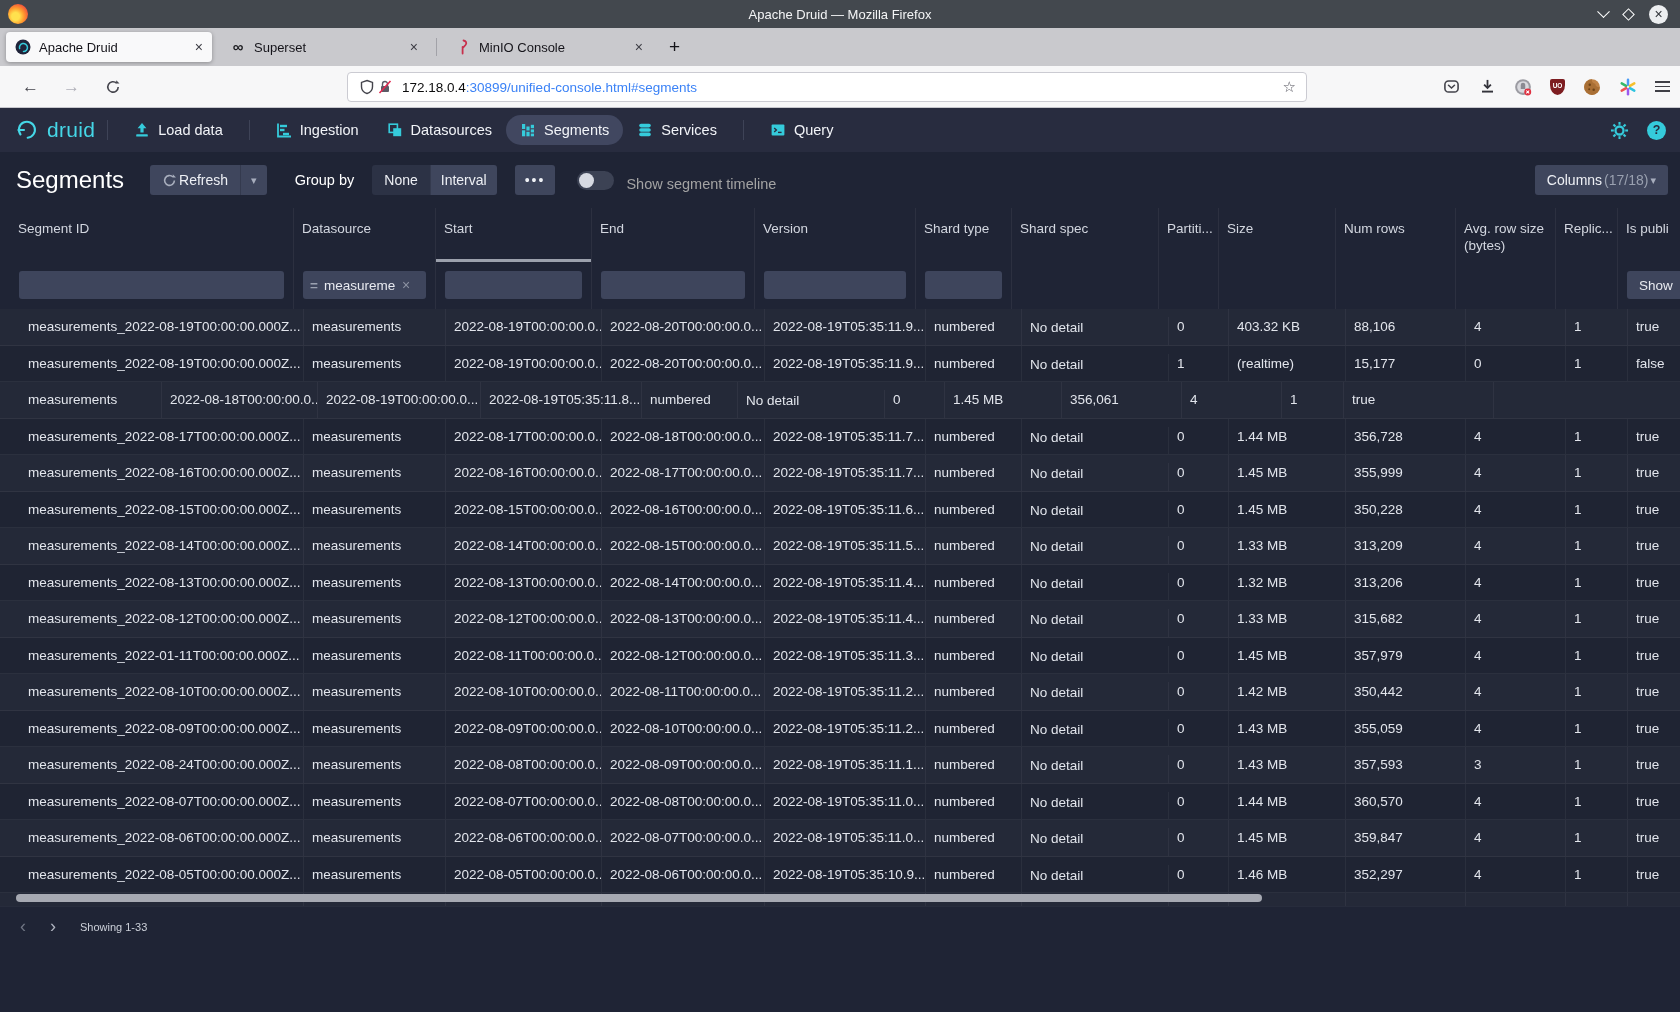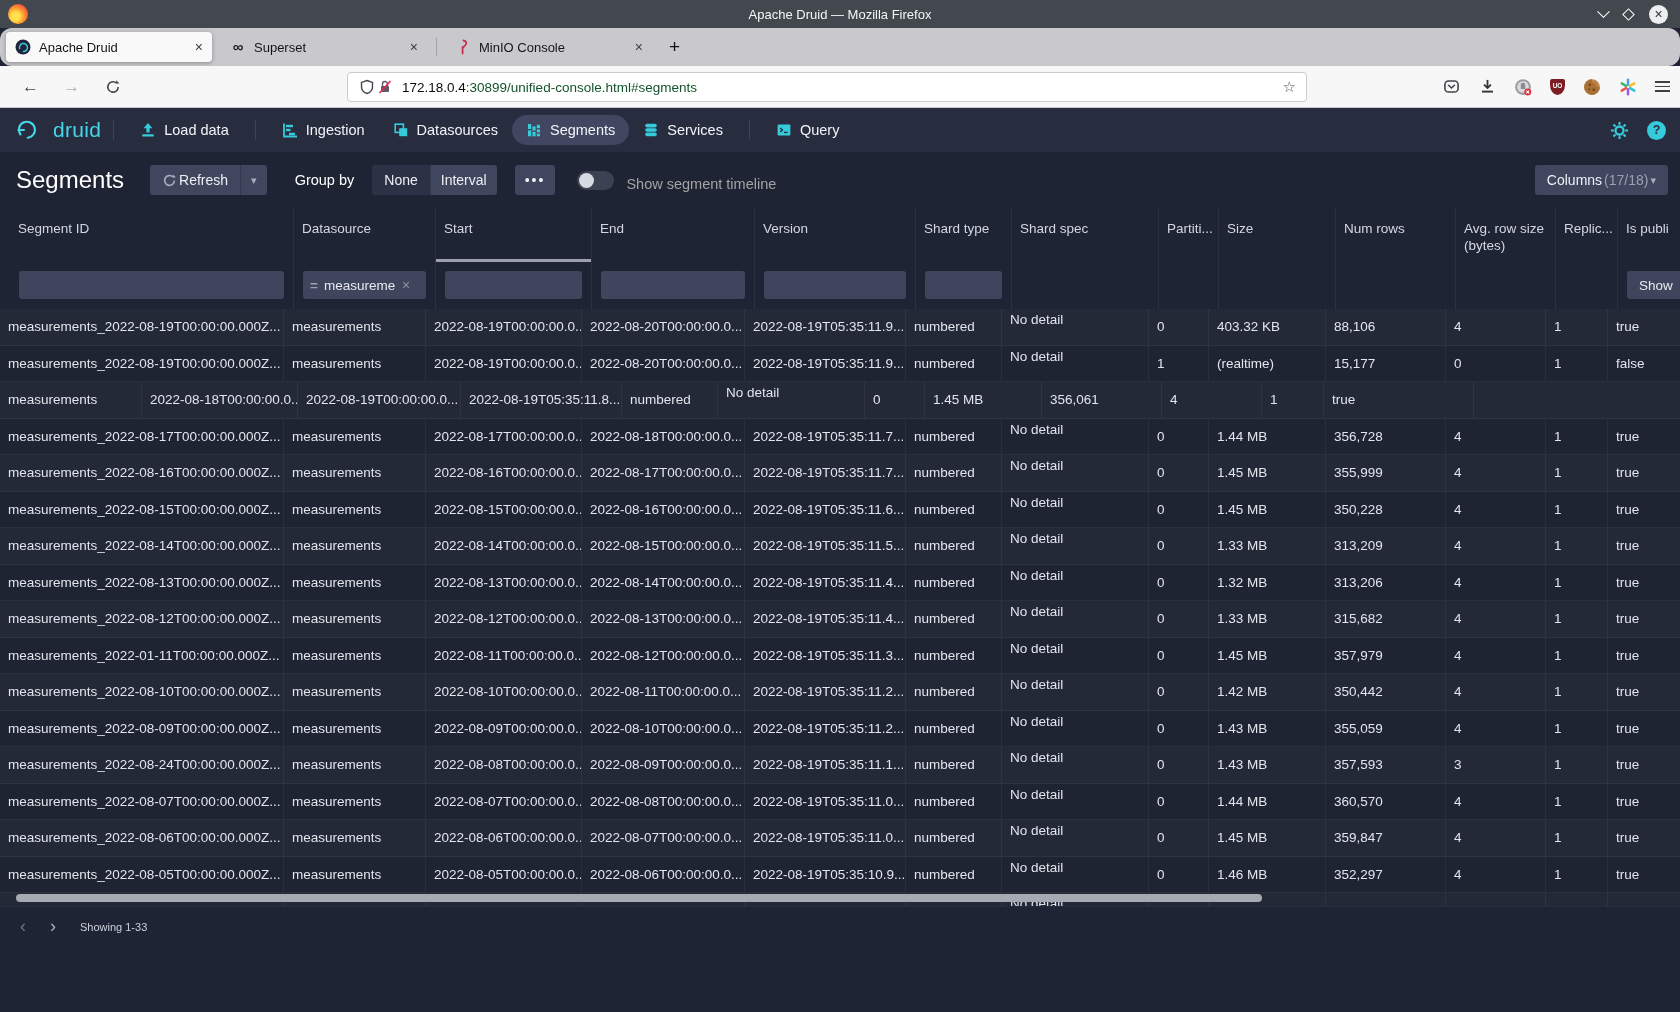--- a/index.html
+++ b/index.html
@@ -13,52 +13,52 @@
   .ff-logo { width:20px; height:20px; border-radius:50%; margin-left:8px; z-index:1;
     background: radial-gradient(circle at 38% 62%, #ffe14d 0 22%, #ff9a2e 48%, #f35b3a 72%, #b5121b 100%); }
   .tb-title { position:absolute; left:0; right:0; text-align:center; color:#f4f5f6; font-size:13px; }
   .win-controls { margin-left:auto; display:flex; gap:16px; margin-right:12px; z-index:1; align-items:center; }
   .wc-min { width:9px; height:9px; border-right:1.6px solid #fff; border-bottom:1.6px solid #fff;
     transform:rotate(45deg) translate(-2px,-2px); }
   .wc-max { width:9px; height:9px; border:1.6px solid #fff; transform:rotate(45deg); }
   .wc-close { width:19px; height:19px; border-radius:50%; background:#eceef0; color:#2f3338;
     display:flex; align-items:center; justify-content:center; font-size:14px; line-height:1; }
 
-  .tabstrip { height:38px; background:#c9c9cd; display:flex; align-items:center; padding-left:6px;border-radius:12px; }
+  .tabstrip { height:38px; background:#c9c9cd; display:flex; align-items:center; padding-left:6px; }
   .tab { height:30px; width:206px; display:flex; align-items:center; padding:0 9px; border-radius:4px;
     color:#15141a; font-size:13px; margin-right:9px; }
   .tab.active { background:#f9f9fa; box-shadow:0 1px 4px rgba(0,0,0,.3); }
   .favicon { width:16px; height:16px; margin-right:8px; flex:none; position:relative; }
   .tab-label { flex:1; white-space:nowrap; overflow:hidden; }
   .tab-close { color:#3c3c44; font-size:14px; margin-left:6px; }
   .tab-sep { width:1px; height:18px; background:#a2a2a8; margin-right:9px; }
   .new-tab { color:#15141a; font-size:19px; margin-left:8px; }
   .fav-superset { font-size:15px; font-weight:bold; color:#1b1b1f; line-height:16px; text-align:center; }
 
   .toolbar { height:42px; background:#f7f7f8; border-bottom:1px solid #c7c7cd; position:relative;
     display:flex; align-items:center; }
   .nav-btns { display:flex; gap:24px; margin-left:22px; align-items:center; }
   .tb-back { color:#44444c; font-size:17px; }
   .tb-fwd { color:#b0b0b8; font-size:17px; }
   .urlbar { position:absolute; left:347px; top:6px; width:960px; height:30px; background:#fff;
     border:1px solid #cbcbd2; border-radius:4px; display:flex; align-items:center; padding:0 10px; }
   .url-text { font-size:13.5px; color:#0c0c0d; margin-left:8px; white-space:nowrap; }
-  .url-rest { color:#14532d; }
+  .url-rest { color:#3b82f6; }
   .url-star { margin-left:auto; color:#55555f; font-size:15px; }
   .toolbar-icons { position:absolute; right:10px; top:0; height:100%; display:flex; align-items:center; gap:18px; }
   .ticon { width:18px; height:18px; display:flex; align-items:center; justify-content:center; }
   .ublock { width:15px; height:16px; background:#7d1d21; border-radius:2px 2px 50% 50%/2px 2px 62% 62%;
     color:#fff; font-size:6.5px; font-weight:bold; display:flex; justify-content:center; padding-top:3px; }
   .hamburger { display:flex; flex-direction:column; gap:3px; }
   .hamburger span { display:block; width:15px; height:1.8px; background:#3f3f46; }
 
   
   .druid-nav { height:44px; background:#282c3f; display:flex; align-items:center; padding:0 14px;
     box-shadow:0 1px 0 rgba(0,0,0,.35); }
-  .brand { display:flex; align-items:center; gap:13px; }
+  .brand { display:flex; align-items:center; gap:7px; }
   .brand-name { color:#45d7e7; font-size:21px; letter-spacing:.3px; }
   .nav-divider { width:1px; height:20px; background:#3e4357; margin:0 12px; }
   .nav-item { display:flex; align-items:center; gap:8px; color:#f2f4f8; font-size:14.5px;
     padding:7px 14px; border-radius:17px; white-space:nowrap; }
   .nav-item.active { background:#414760; }
   .nav-right { margin-left:auto; display:flex; gap:18px; align-items:center; }
   .help-circle { width:19px; height:19px; border-radius:50%; background:#35cbdb; color:#252a3c;
     font-weight:bold; font-size:12.5px; display:flex; align-items:center; justify-content:center; }
 
   .view-header { height:56px; display:flex; align-items:center; padding:0 16px; position:relative; background:#1f2435; }
@@ -92,26 +92,26 @@
   .filter-input { width:100%; height:28px; background:#3e455c; border:none; border-radius:3px; color:#e8eaf0;
     font-size:13.5px; padding:0 8px; font-family:"Liberation Sans", sans-serif; }
   .chip { height:28px; background:#3e455c; border-radius:3px; display:flex; align-items:center;
     padding:0 7px; gap:6px; font-size:13.5px; }
   .chip-eq { color:#9ba1b0; font-weight:bold; }
   .chip-text { max-width:72px; overflow:hidden; white-space:nowrap; color:#e8eaf0; }
   .chip-x { color:#8d93a3; font-size:14px; }
   .show-btn { height:28px; width:132px; background:#3e455c; border:none; border-radius:3px; color:#e8eaf0;
     font-size:13.5px; display:flex; align-items:center; padding:0 12px; font-family:"Liberation Sans", sans-serif; }
 
-  .tr { display:flex; padding-left:0; height:36.5px; border-bottom:1px solid rgba(255,255,255,.055); }
+  .tr { display:flex; padding-left:20px; height:36.5px; border-bottom:1px solid rgba(255,255,255,.055); }
   .tr.light { background:#242938; }
   .tr.dark { background:#1f2433; }
   .td { padding:0 8px; display:flex; align-items:center; font-size:13.5px; color:#e2e5ec;
     border-right:1px solid rgba(255,255,255,.05); overflow:hidden; white-space:nowrap; }
-  .td.top { align-items:flex-start; padding-top:3px; }
+  .td.top { align-items:flex-start; padding-top:3px;margin-top:8px; }
   .tr.partial { height:13px; overflow:hidden; border-bottom:none; }
 
   .c0{width:284px;flex:none}.c1{width:142px;flex:none}.c2{width:156px;flex:none}.c3{width:163px;flex:none}
   .c4{width:161px;flex:none}.c5{width:96px;flex:none}.c6{width:147px;flex:none}.c7{width:60px;flex:none}
   .c8{width:117px;flex:none}.c9{width:120px;flex:none}.c10{width:100px;flex:none}.c11{width:62px;flex:none}
   .c12{width:150px;flex:none}
 
   .hscrollbar { position:absolute; left:16px; top:894px; width:1246px; height:8px; background:#a6a9b2;
     border-radius:4px; z-index:5; }
   .footer { height:40px; display:flex; align-items:center; padding-left:8px; background:#1f2435;

